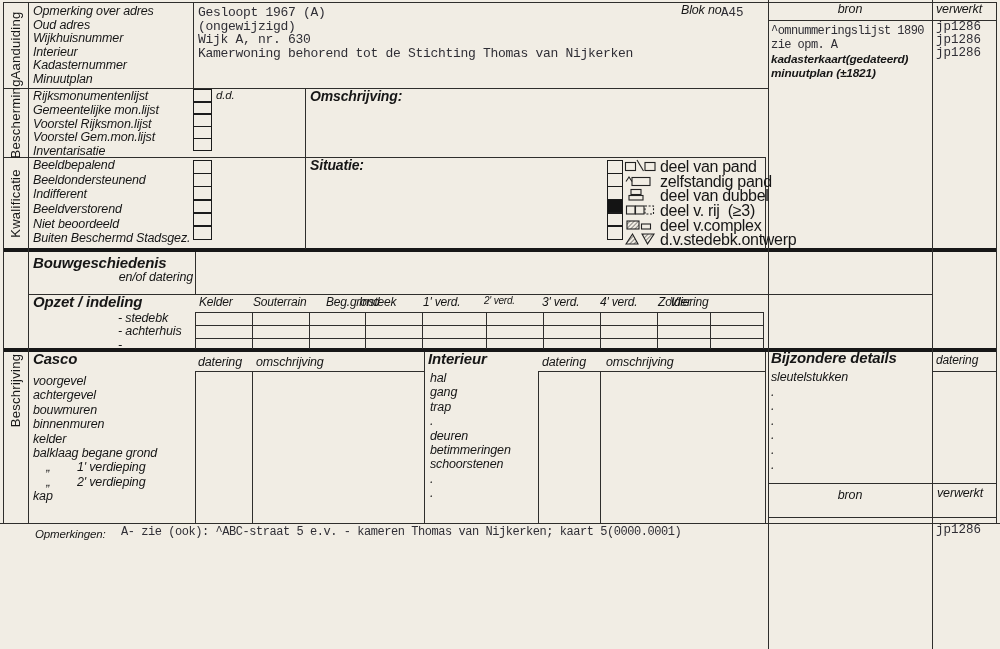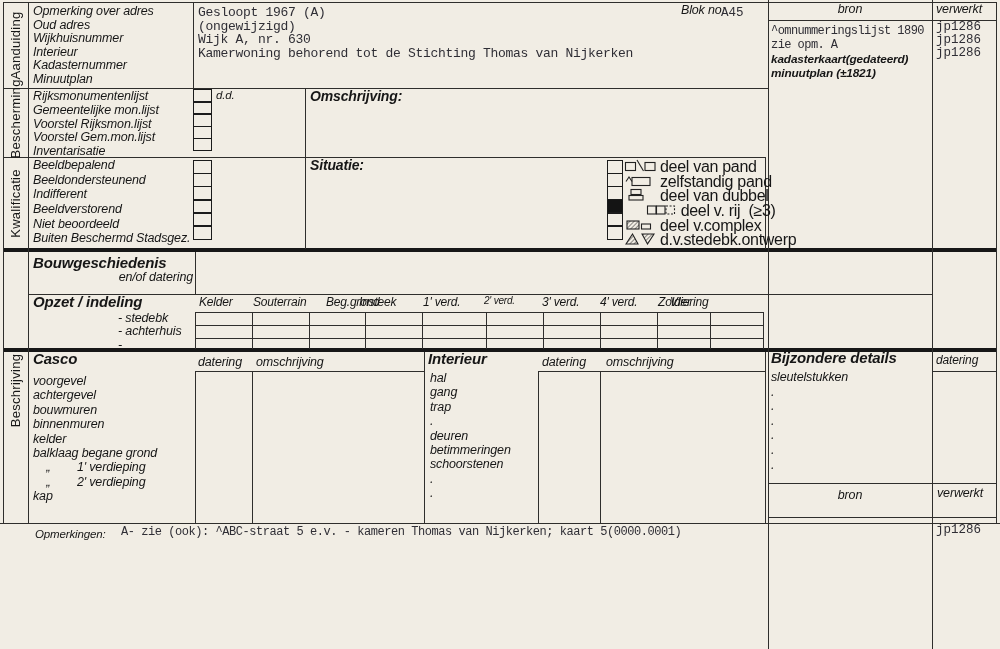--- a/index.html
+++ b/index.html
@@ -138,21 +138,21 @@
           </svg></span>
         <span class="sl">zelfstandig pand</span>
       </div>
       <div class="sitrow" style="height: 14.7px;">
         <span class="ic"><svg width="34" height="13" viewBox="0 0 34 13" fill="none" stroke="#222" stroke-width="1.1">
             <rect x="7" y="1.5" width="10" height="5"></rect>
             <rect x="5" y="7.5" width="14" height="4.5"></rect>
           </svg></span>
         <span class="sl">deel van dubbel</span>
       </div>
-      <div class="sitrow" style="height: 14.7px; justify-content: center;">
+      <div class="sitrow" style="height: 14.7px;">
         <span class="ic"><svg width="34" height="13" viewBox="0 0 34 13" fill="none" stroke="#222" stroke-width="1.1">
             <rect x="2.5" y="3" width="8.5" height="8"></rect>
             <rect x="11.5" y="3" width="8.5" height="8"></rect>
             <rect x="21" y="3" width="8.5" height="8" stroke-dasharray="2 1.6"></rect>
           </svg></span>
         <span class="sl">deel v. rij  (≥3)</span>
       </div>
       <div class="sitrow" style="height: 14.7px;">
         <span class="ic"><svg width="34" height="13" viewBox="0 0 34 13" fill="none" stroke="#222" stroke-width="1.1">
             <rect x="3" y="3" width="12" height="8" fill="url(#hatchp)"></rect>

